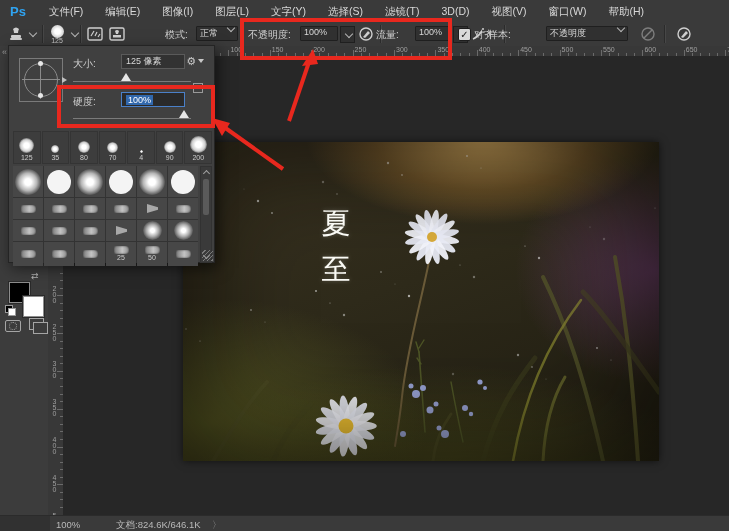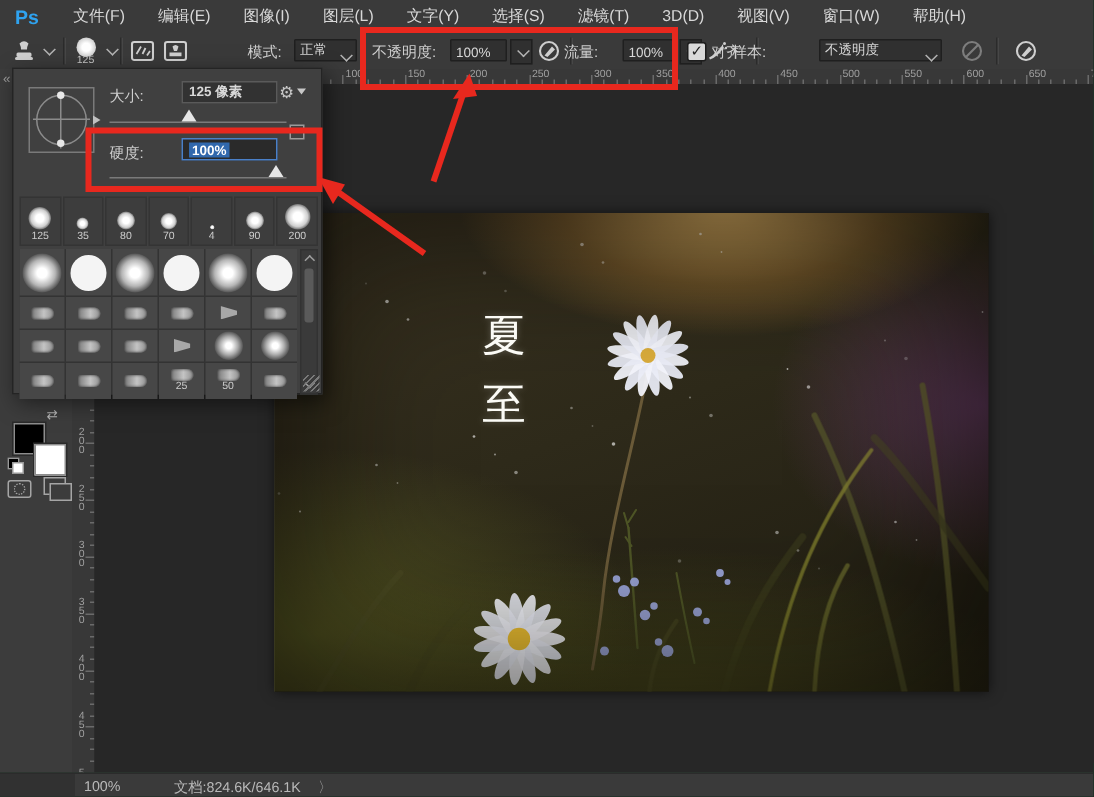--- a/index.html
+++ b/index.html
@@ -1,29 +1,29 @@
 <!DOCTYPE html>
 <html><head>
 <meta charset="utf-8">
 <style>
   html,body{margin:0;padding:0;background:#272727;}
   #app{position:relative;width:729px;height:531px;overflow:hidden;
        font-family:"Liberation Sans","DejaVu Sans",sans-serif;
-       background:#14532d;color:#d6d6d6;-webkit-font-smoothing:antialiased;}
+       background:#c2410c;color:#d6d6d6;-webkit-font-smoothing:antialiased;}
   
   #menubar{position:absolute;left:0;top:0;width:729px;height:22px;background:#3a3a3a;
            border-bottom:1px solid #262626;display:flex;align-items:center;}
   #ps-logo{color:#2fa3f0;font-weight:bold;font-size:13px;padding:0 12px 0 10px;}
   .menu-item{font-size:10.5px;color:#d8d8d8;padding:0 11px;line-height:22px;cursor:default;}
   
   #optionsbar{position:absolute;left:0;top:22px;width:729px;height:24px;background:#3a3a3a;
               border-bottom:1px solid #222;}
   .ob-label{position:absolute;top:6px;font-size:10px;color:#cfcfcf;}
   .ob-box{position:absolute;top:4px;height:15px;background:#303030;border:1px solid #1f1f1f;
-          border-radius:1px;font-size:9px;color:#d8d8d8;display:flex;align-items:flex-end;
+          border-radius:1px;font-size:9px;color:#d8d8d8;display:flex;align-items:flex-start;
           padding:0 3px;box-sizing:border-box;}
   .ob-box .val{flex:1;}
   .chev{width:5px;height:5px;border-right:1px solid #b5b5b5;border-bottom:1px solid #b5b5b5;
         transform:rotate(45deg);display:inline-block;margin-left:2px;margin-top:-2px;}
   .sep{position:absolute;top:3px;width:1px;height:18px;background:#2b2b2b;border-right:1px solid #474747;}
   .ob-icon{position:absolute;top:4px;width:16px;height:16px;}
   .ob-icon svg{width:16px;height:16px;}
   #bp-circle{position:absolute;left:51px;top:3px;width:13px;height:13px;border-radius:50%;
              background:radial-gradient(circle,#ffffff 30%,#cfcfcf 70%,#9a9a9a 100%);}
   #bp-num{position:absolute;left:45px;top:15px;width:24px;text-align:center;font-size:7px;color:#c8c8c8;}
@@ -78,21 +78,21 @@
                border:1px solid #242424;box-shadow:3px 5px 14px rgba(0,0,0,.55);z-index:50;box-sizing:border-box;}
   #angle-box{position:absolute;left:10px;top:12px;width:42px;height:42px;border:1px solid #7a7a7a;}
   #angle-box .circ{position:absolute;left:4px;top:4px;width:32px;height:32px;border:1px solid #8b8b8b;border-radius:50%;}
   #angle-box .hl{position:absolute;left:2px;top:20px;width:38px;height:1px;background:#8b8b8b;}
   #angle-box .vl{position:absolute;left:20px;top:2px;width:1px;height:38px;background:#8b8b8b;}
   #angle-box .dot{position:absolute;width:5px;height:5px;background:#e8e8e8;border-radius:50%;}
   #angle-box .arrow{position:absolute;right:-5px;top:18px;width:0;height:0;border-left:5px solid #c0c0c0;
                     border-top:3px solid transparent;border-bottom:3px solid transparent;}
   .bp-label{position:absolute;font-size:10px;color:#cfcfcf;}
   .bp-valbox{position:absolute;width:64px;height:15px;background:#323232;border:1px solid #5a5a5a;
-             font-size:9px;color:#d8d8d8;display:flex;align-items:center;padding:0 4px;box-sizing:border-box;font-weight:bold;}
+             font-size:9px;color:#d8d8d8;display:flex;align-items:center;padding:0 4px;box-sizing:border-box;}
   #hardness-box{border:1px solid #4a80c8;background:#2a2a2a;}
   #hardness-box .selval{background:#3168ad;color:#fff;padding:0 2px;}
   .slider{position:absolute;height:1px;background:#7a7a7a;}
   .thumb{position:absolute;width:0;height:0;border-left:5px solid transparent;border-right:5px solid transparent;
          border-bottom:8px solid #e6e6e6;top:-8px;}
   #gear-icon{position:absolute;right:10px;top:9px;font-size:11px;color:#c8c8c8;}
   #gear-icon::after{content:"";display:inline-block;width:0;height:0;border-left:3px solid transparent;
                     border-right:3px solid transparent;border-top:4px solid #c8c8c8;margin-left:2px;vertical-align:2px;}
   #sq-icon{position:absolute;right:11px;top:37px;width:8px;height:8px;border:1px solid #9a9a9a;}
   #recent-row{position:absolute;left:4px;top:85px;width:199px;height:33px;display:flex;gap:1px;}

